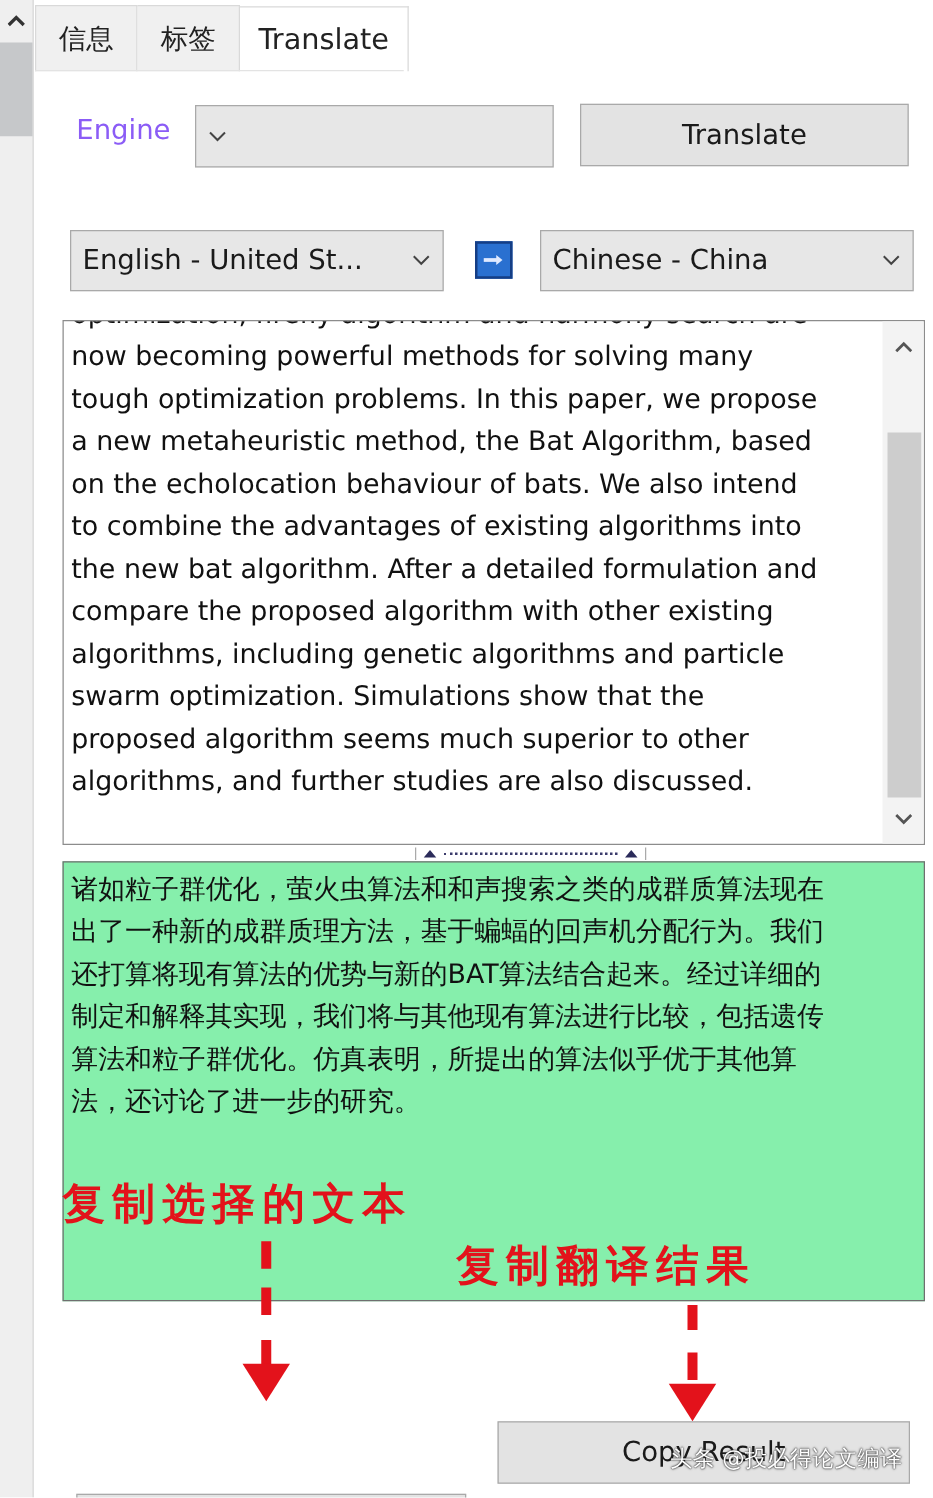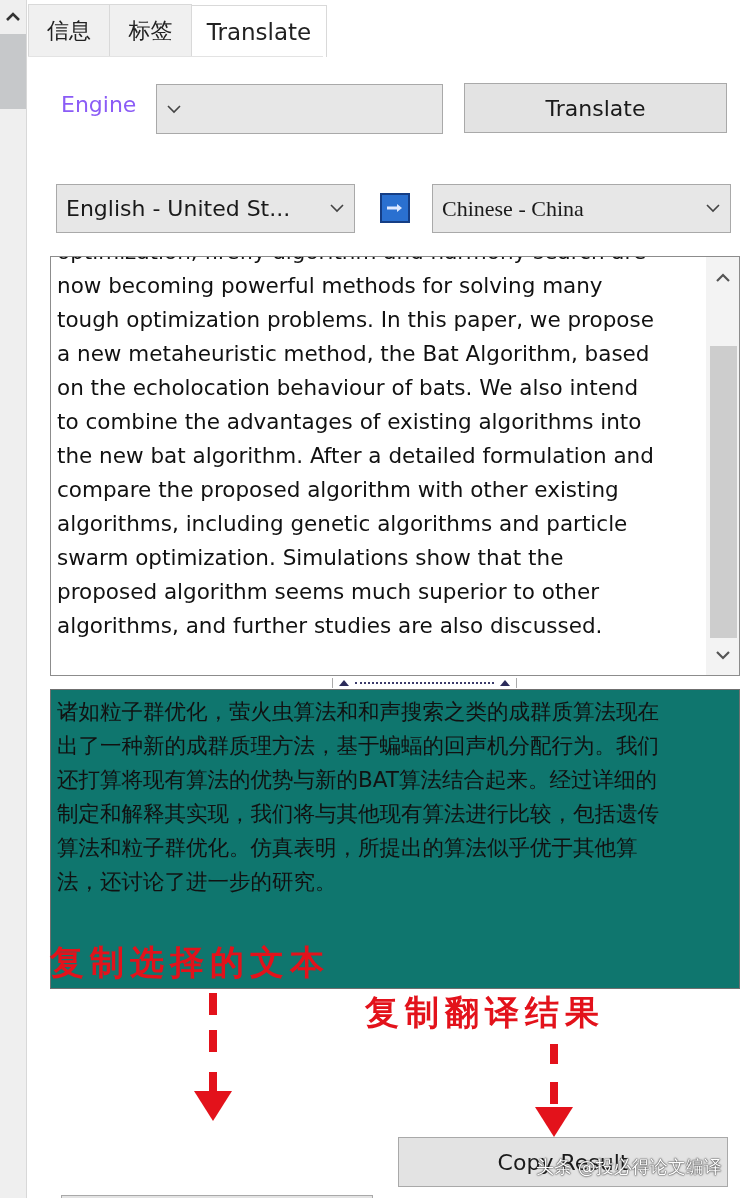--- a/index.html
+++ b/index.html
@@ -22,41 +22,41 @@
 
   
   .label-engine { position: absolute; left: 61px; top: 92px; font-size: 22px; color: #8b5cf6; }
   .select { position: absolute; background: #e7e7e7; border: 1px solid #a9a9a9; display: flex; align-items: center; font-size: 22px; color: #1a1a1a; }
   .select .val { padding-left: 9px; flex: 1; white-space: nowrap; overflow: hidden; }
   .select .chev { width: 34px; display: flex; align-items: center; justify-content: center; }
   .engine-select { left: 156px; top: 84px; width: 287px; height: 50px; }
   .btn { position: absolute; background: #e3e3e3; border: 1px solid #a9a9a9; display: flex; align-items: center; justify-content: center; font-size: 22px; color: #1a1a1a; }
   .translate-btn { left: 464px; top: 83px; width: 263px; height: 50px; }
   .src-select { left: 56px; top: 184px; width: 299px; height: 49px; }
-  .tgt-select { left: 432px; top: 184px; width: 299px; height: 49px; font-family: Liberation Serif, serif; }
+  .tgt-select { left: 432px; top: 184px; width: 299px; height: 49px; }
   .swap-icon { position: absolute; left: 380px; top: 193px; width: 30px; height: 30px; background: #2a70d0; border: 2px solid #153e85; display: flex; align-items: center; justify-content: center; }
 
   
   .src-box { position: absolute; left: 50px; top: 256px; width: 690px; height: 420px; border: 1px solid #8c8c8c; background: #fff; overflow: hidden; }
   .src-text { position: absolute; left: 6px; top: -22px; width: 640px; font-size: 21.5px; line-height: 34px; color: #111; }
   .src-text .line { white-space: nowrap; }
   .src-scroll { position: absolute; right: 0; top: 0; width: 33px; height: 418px; background: #f3f3f3; }
   .src-scroll .up, .src-scroll .down { position: absolute; left: 0; width: 33px; height: 40px; display: flex; align-items: center; justify-content: center; color: #555; }
   .src-scroll .up { top: 0; }
   .src-scroll .down { bottom: 0; }
   .src-scroll .thumb { position: absolute; left: 4px; top: 89px; width: 27px; height: 292px; background: #cdcdcd; }
 
   
   .splitter { position: absolute; left: 50px; top: 677px; width: 690px; height: 12px; }
   .splitter .grip { position: absolute; left: 282px; top: 1px; width: 185px; height: 10px; border-left: 1px solid #aaa; border-right: 1px solid #aaa; display: flex; align-items: center; justify-content: space-between; padding: 0 6px; }
   .splitter .dots { flex: 1; height: 2px; margin: 0 6px; border-top: 2px dotted #3b3b6b; }
   .tri { width: 0; height: 0; border-left: 5px solid transparent; border-right: 5px solid transparent; border-bottom: 6px solid #2b2b5a; }
 
   
-  .res-box { position: absolute; left: 50px; top: 689px; width: 690px; height: 300px; border: 1px solid #6f6f6f; background: #0f766e; overflow: hidden; }
+  .res-box { position: absolute; left: 50px; top: 689px; width: 690px; height: 352px; border: 1px solid #6f6f6f; background: #86efac; overflow: hidden; }
   .res-text { position: absolute; left: 6px; top: 5px; width: 680px; font-size: 21.5px; line-height: 34px; color: #111; }
   .res-text .line { white-space: nowrap; }
 
   
   .anno { position: absolute; color: #e3121b; font-weight: bold; font-family: "DejaVu Serif", serif; letter-spacing: 6px; }
   .anno-1 { left: 50px; top: 940px; font-size: 34px; }
   .anno-2 { left: 365px; top: 990px; font-size: 34px; text-align: right; }
   .dash { position: absolute; width: 8px; background: #e3121b; }
   .arrow-head { position: absolute; width: 0; height: 0; border-left: 19px solid transparent; border-right: 19px solid transparent; border-top: 30px solid #e3121b; }
 

